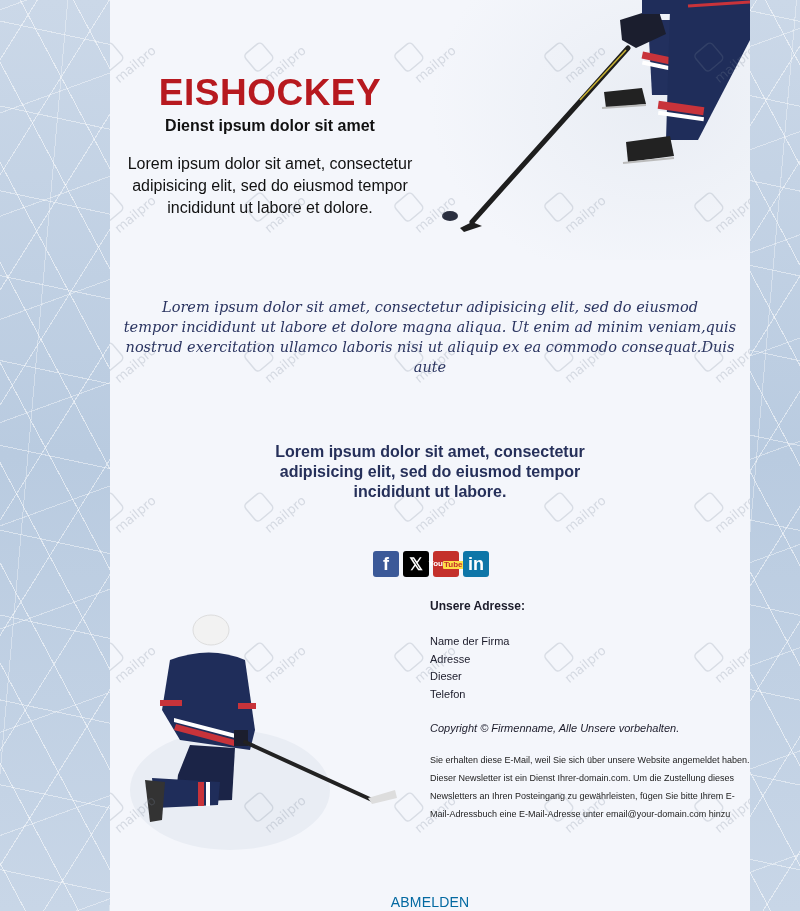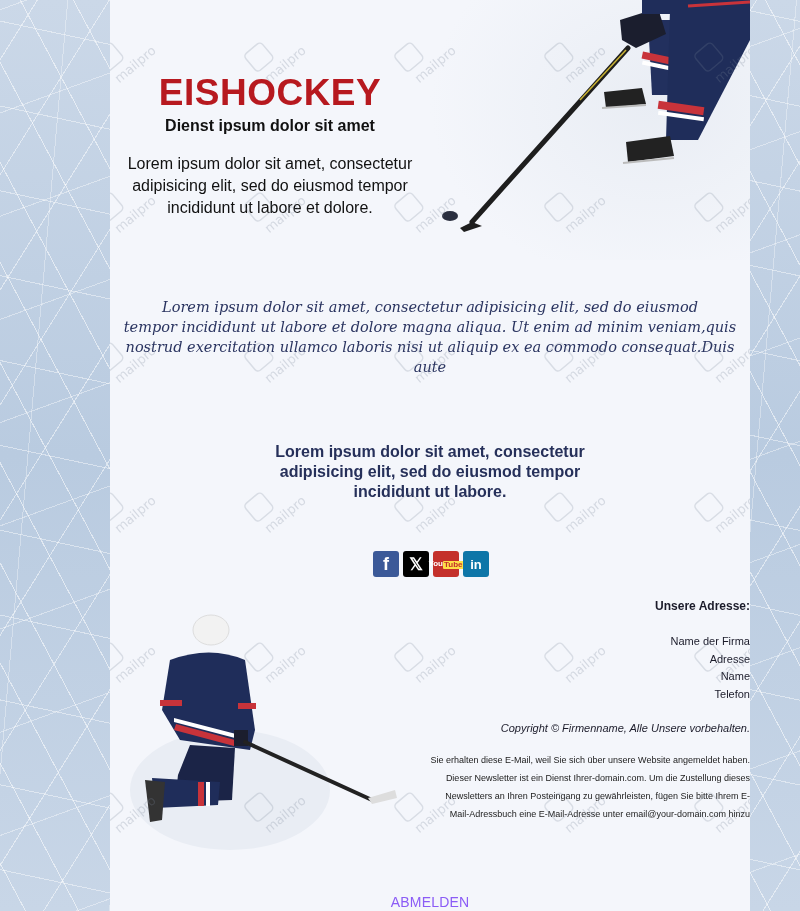--- a/index.html
+++ b/index.html
@@ -49,31 +49,31 @@
     color: #26305a; font-weight: bold; font-size: 16px; line-height: 20px;
   }
   .social { position: absolute; left: 263px; top: 551px; display: flex; gap: 4px; }
   .social .btn {
     width: 26px; height: 26px; border-radius: 3px; display: flex; align-items: center;
     justify-content: center; color: #fff; font-weight: bold; cursor: pointer;
   }
   .fb { background: #3b5998; font-family: "Liberation Sans", sans-serif; font-size: 18px; }
   .xx { background: #000; font-size: 17px; }
   .yt { background: #c4302b; font-size: 8px; line-height: 8px; flex-direction: row; }
-  .li { background: #0e76a8; font-size: 13px; }
+  .li { background: #0e76a8; font-size: 18px; }
 
   .player-img { position: absolute; left: 0; top: 590px; width: 310px; height: 270px; overflow: hidden; }
-  .address { position: absolute; left: 320px; top: 598px; width: 320px; color: #1b1b2a; text-align: right; }
+  .address { position: absolute; left: 320px; top: 598px; width: 320px; color: #1b1b2a; }
   .addr-title { font-weight: bold; font-size: 12px; line-height: 16px; margin-bottom: 19px; }
   .addr-line { font-size: 11px; line-height: 17.5px; }
   .copyright { font-size: 11px; font-style: italic; margin-top: 17px; line-height: 16px; }
   .disclaimer { font-size: 9px; line-height: 18px; margin-top: 15px; color: #222; }
   .unsub {
     position: absolute; left: 0; top: 894px; width: 640px; text-align: center;
-    color: #8b5cf6; font-size: 14px; letter-spacing: 0.2px; cursor: pointer;
+    color: #0369a1; font-size: 14px; letter-spacing: 0.2px; cursor: pointer;
   }
   .wm { position: absolute; width: 640px; height: 911px; left: 0; top: 0; pointer-events: none; }
 </style>
 </head>
 <body>
 
 <div class="ice-bg"></div>
 
 <div class="content">
 
@@ -166,21 +166,21 @@
 
       <line x1="135" y1="152" x2="262" y2="210" stroke="#222" stroke-width="4" stroke-linecap="round"></line>
       <path d="M258 208 L285 200 L287 208 L262 214 Z" fill="#ddd"></path>
     </svg>
   </div>
 
   <div class="address">
     <div class="addr-title">Unsere Adresse:</div>
     <div class="addr-line">Name der Firma</div>
     <div class="addr-line">Adresse</div>
-    <div class="addr-line">Name</div>
+    <div class="addr-line">Dieser</div>
     <div class="addr-line">Telefon</div>
     <div class="copyright">Copyright © Firmenname, Alle Unsere vorbehalten.</div>
     <div class="disclaimer">Sie erhalten diese E-Mail, weil Sie sich über unsere Website angemeldet haben. Dieser Newsletter ist ein Dienst Ihrer-domain.com. Um die Zustellung dieses Newsletters an Ihren Posteingang zu gewährleisten, fügen Sie bitte Ihrem E-Mail-Adressbuch eine E-Mail-Adresse unter email@your-domain.com hinzu</div>
   </div>
 
   <a class="unsub">ABMELDEN</a>
 
   <svg class="wm" viewBox="0 0 640 911">
     <defs>
       <g id="wmk" fill="none" stroke="rgba(120,130,150,0.22)" stroke-width="1.5">

